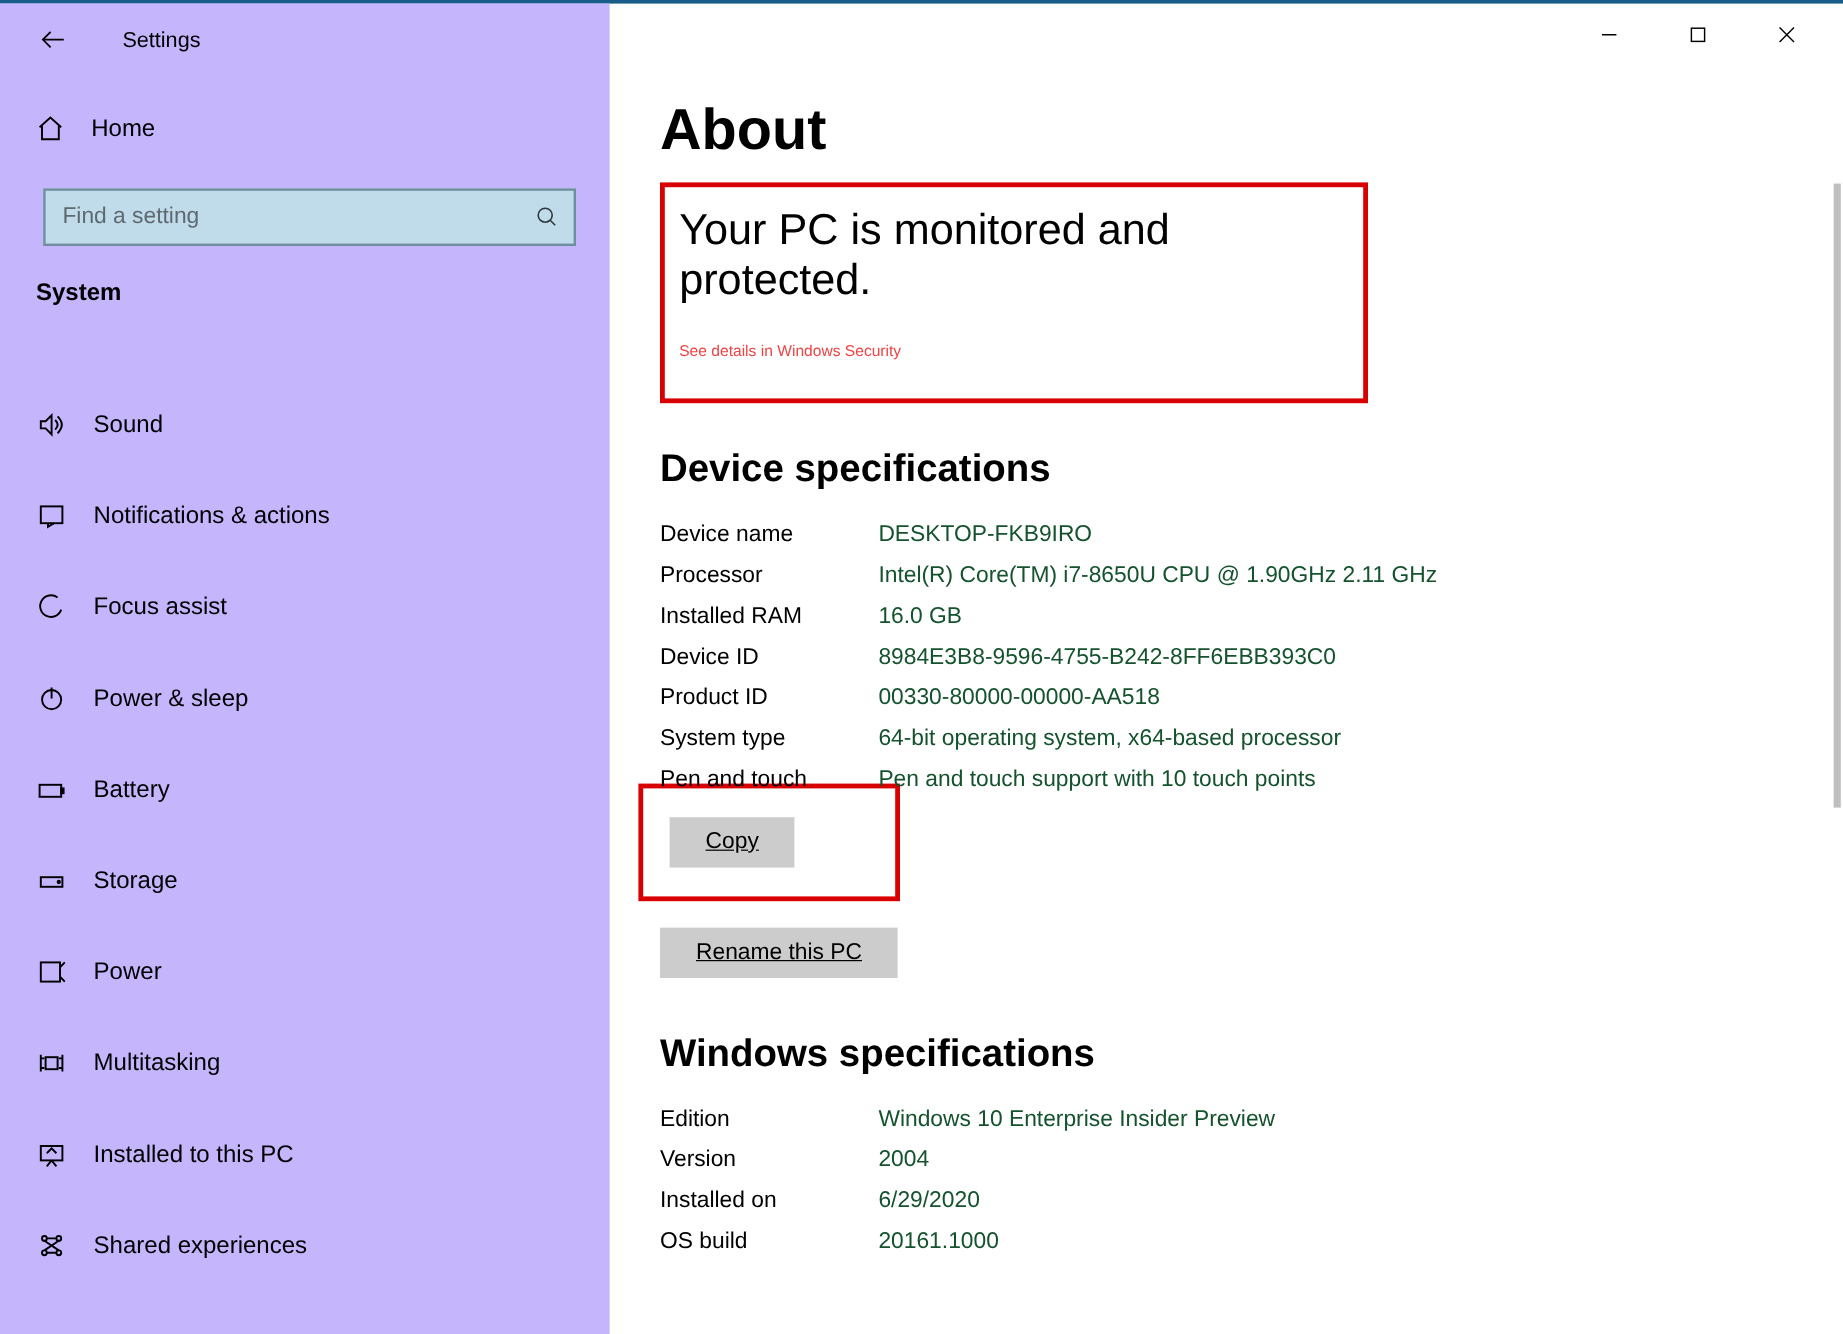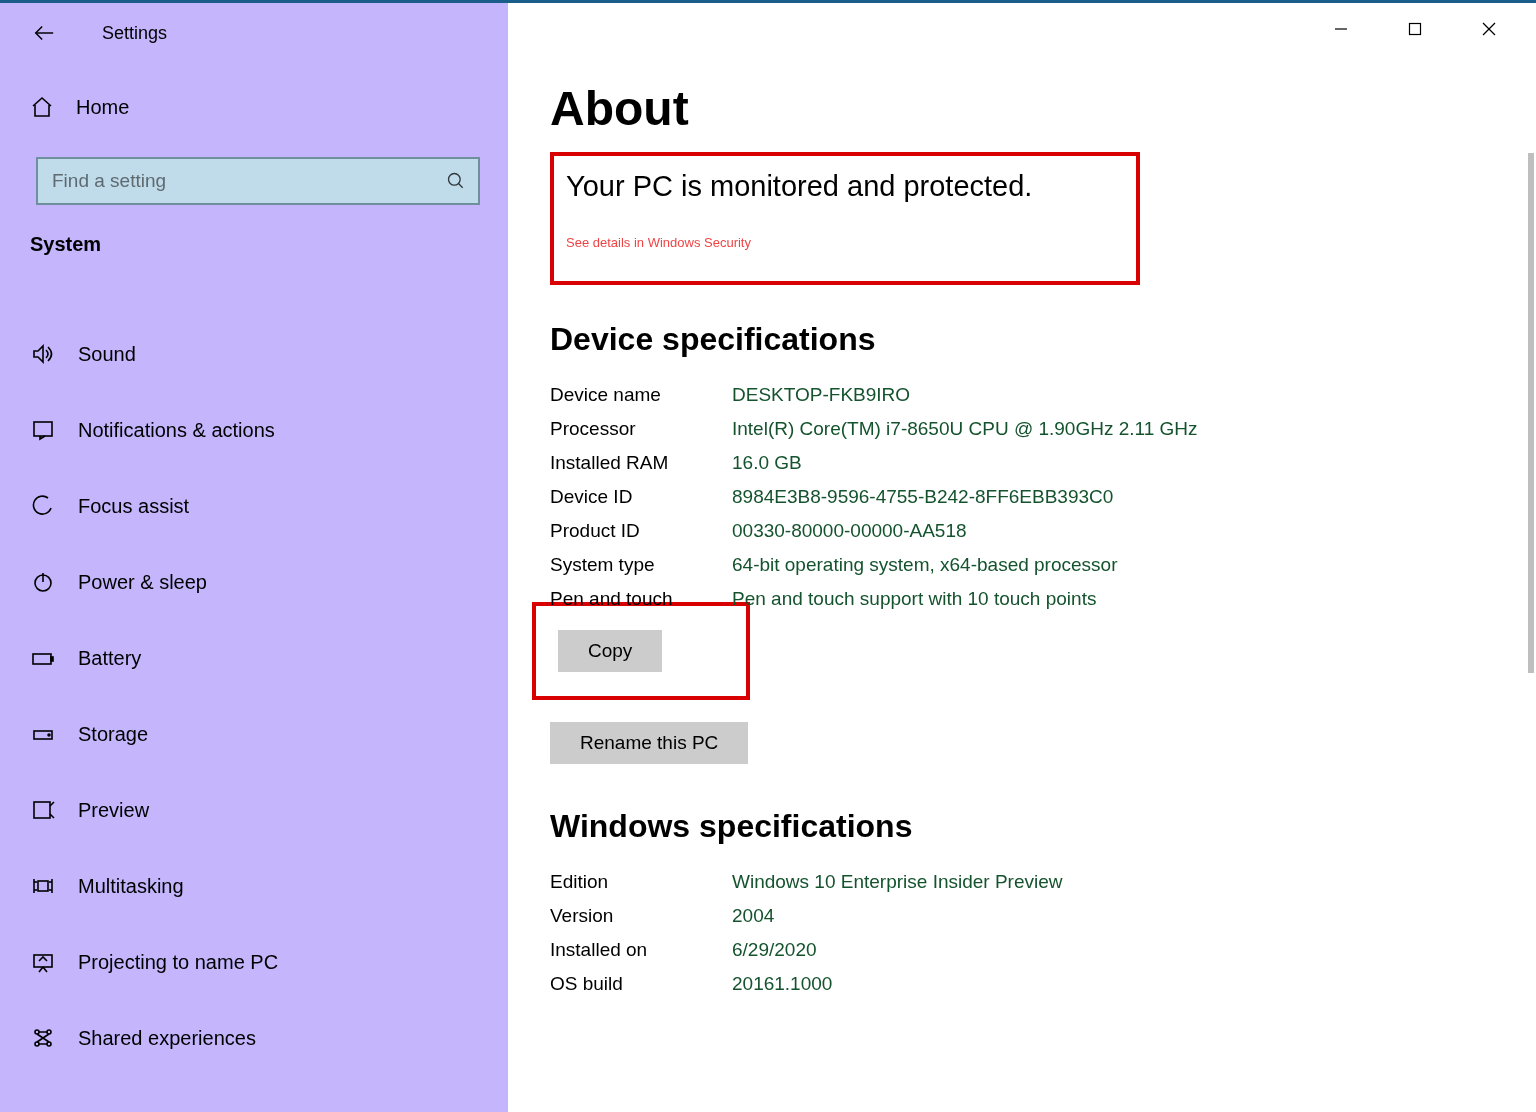--- a/index.html
+++ b/index.html
@@ -98,40 +98,41 @@
     font-size: 48px;
     font-weight: 600;
     margin: 60px 0 16px 0;
   }
   .highlight-box {
     border: 4px solid #d80000;
     padding: 14px 24px 30px 12px;
     width: 590px;
     margin-bottom: 36px;
   }
-  .protect-text { font-size: 29px; font-weight: 400; margin-bottom: 30px; }
+  .protect-text { font-size: 36px; font-weight: 400; margin-bottom: 30px; }
   .sec-link { color: #ef4444; font-size: 13px; cursor: pointer; }
   .section-h { font-size: 32px; font-weight: 600; margin-bottom: 26px; }
   .spec-table { display: grid; grid-template-columns: 182px 1fr; row-gap: 12px; font-size: 19px; margin-bottom: 4px; }
   .spec-label { color: #000; }
   .spec-value { color: #14532d; }
   .copy-box {
     border: 4px solid #d80000;
     width: 218px;
     padding: 24px 0 24px 22px;
     margin-top: -12px;
     margin-left: -18px;
     margin-bottom: 22px;
   }
   .gray-btn {
     background: #cccccc;
     border: none;
     font-size: 19px;
     padding: 10px 30px;
     cursor: pointer;
+    text-decoration: underline;
   }
   .rename-btn { margin-bottom: 44px; }
   .win-spec-table { display: grid; grid-template-columns: 182px 1fr; row-gap: 12px; font-size: 19px; }
   .scrollbar-track {
     position: absolute;
     top: 150px; right: 2px;
     width: 6px; bottom: 10px;
     background: transparent;
   }
   .scrollbar-thumb {
@@ -243,21 +244,21 @@
         <span class="label">Storage</span>
       </div>
 
       <div class="nav-item">
         <span class="icon">
           <svg width="24" height="24" viewBox="0 0 24 24" fill="none" stroke="#000" stroke-width="1.6">
             <rect x="3" y="4" width="16" height="16"></rect>
             <path d="M19 8 L23 4 M19 16 L23 20"></path>
           </svg>
         </span>
-        <span class="label">Preview</span>
+        <span class="label">Power</span>
       </div>
 
       <div class="nav-item">
         <span class="icon">
           <svg width="24" height="24" viewBox="0 0 24 24" fill="none" stroke="#000" stroke-width="1.6">
             <line x1="3" y1="5" x2="3" y2="19"></line>
             <line x1="21" y1="5" x2="21" y2="19"></line>
             <rect x="7" y="7" width="10" height="10"></rect>
             <line x1="3" y1="8" x2="6" y2="8"></line>
               <line x1="3" y1="16" x2="6" y2="16"></line>
@@ -269,21 +270,21 @@
       </div>
 
       <div class="nav-item">
         <span class="icon">
           <svg width="24" height="24" viewBox="0 0 24 24" fill="none" stroke="#000" stroke-width="1.6">
             <rect x="3" y="5" width="18" height="12"></rect>
             <path d="M12 17 L8 22 M12 17 L16 22"></path>
             <path d="M8 11 L12 7 L16 11"></path>
           </svg>
         </span>
-        <span class="label">Projecting to name PC</span>
+        <span class="label">Installed to this PC</span>
       </div>
 
       <div class="nav-item">
         <span class="icon">
           <svg width="24" height="24" viewBox="0 0 24 24" fill="none" stroke="#000" stroke-width="1.6">
             <circle cx="6" cy="6" r="2"></circle>
               <circle cx="18" cy="6" r="2"></circle>
             <circle cx="6" cy="18" r="2"></circle>
               <circle cx="18" cy="18" r="2"></circle>
             <path d="M8 6 H16 M8 18 H16 M6 8 L18 16 M18 8 L6 16"></path>

